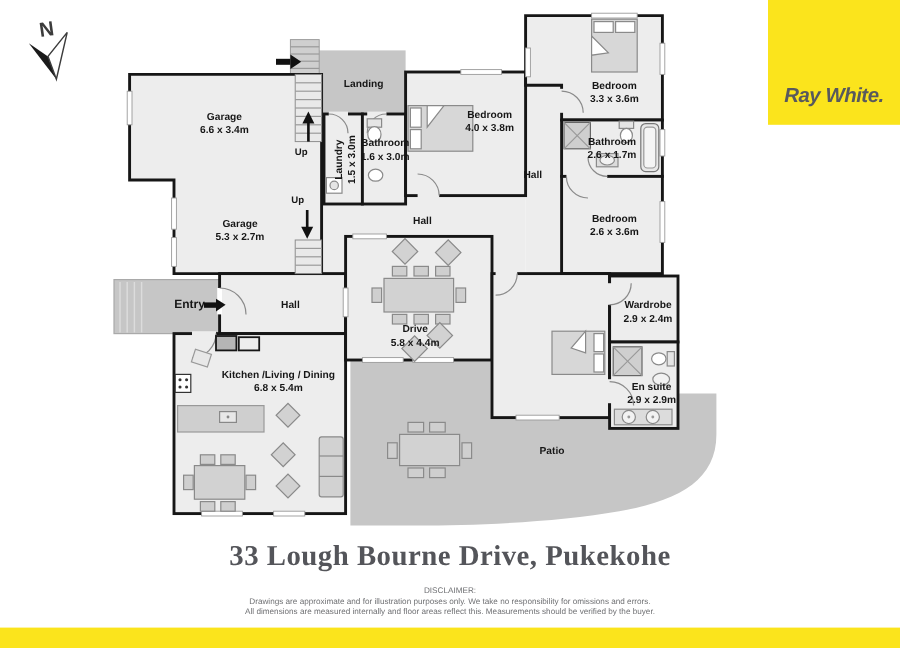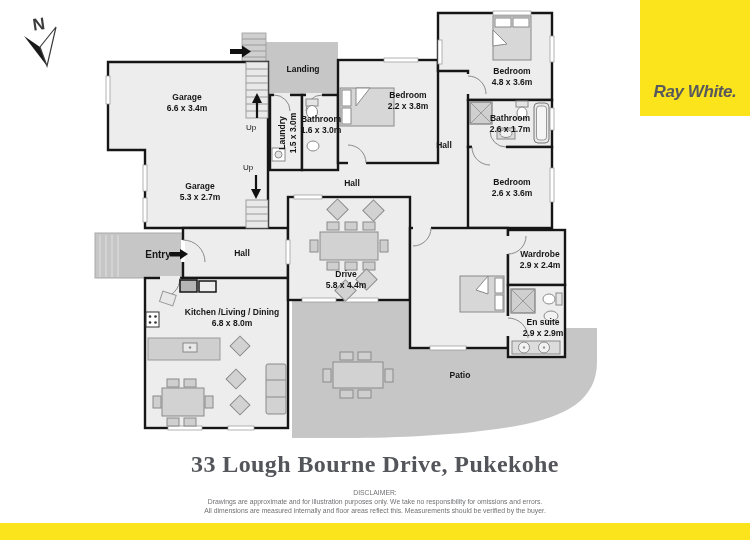--- a/index.html
+++ b/index.html
@@ -5,29 +5,29 @@
   html,body{margin:0;padding:0;background:#fff;}
   .page{position:relative;width:750px;height:540px;background:#ffffff;overflow:hidden;
         font-family:"Liberation Sans",sans-serif;}
 
   
   .rlabel{position:absolute;transform:translate(-50%,-50%);text-align:center;
           font-size:8.5px;font-weight:bold;color:#161616;line-height:1.3;white-space:nowrap;}
   .rlabel .dims{display:block;font-weight:bold;}
   .rlabel.vert{transform:translate(-50%,-50%) rotate(-90deg);}
   .rlabel.wrap{white-space:normal;width:64px;}
-  .uplabel{position:absolute;transform:translate(-50%,-50%);font-size:8px;font-weight:normal;color:#161616;}
+  .uplabel{position:absolute;transform:translate(-50%,-50%);font-size:8px;font-weight:bold;color:#161616;}
   .entrylabel{position:absolute;transform:translate(-50%,-50%);font-size:10px;font-weight:bold;color:#161616;white-space:nowrap;}
 
   
   .north-n{position:absolute;left:39px;top:25px;transform:translate(-50%,-50%) rotate(-8deg);
            font-size:17px;font-weight:bold;color:#3c3c3c;}
 
   
-  .logo{position:absolute;top:0;right:0;width:110px;height:116px;background:#FBE41C;
+  .logo{position:absolute;top:0;right:0;width:110px;height:104px;background:#FBE41C;
         display:flex;align-items:flex-end;justify-content:center;}
   .logo span{font-size:17px;font-weight:bold;font-style:italic;color:#58595d;
              letter-spacing:-0.4px;margin-bottom:14px;}
 
   
   .title{position:absolute;left:0;top:451px;width:750px;text-align:center;
          font-family:"Liberation Serif","DejaVu Serif",serif;font-weight:bold;
          font-size:24px;color:#54555a;letter-spacing:0.4px;}
   .disclaimer{position:absolute;left:0;top:489px;width:750px;text-align:center;
               font-size:6.8px;color:#6f7073;line-height:1.25;}
@@ -323,51 +323,51 @@
   <div class="rlabel" style="left:303px;top:70px">
     <span>Landing</span>
   </div>
   <div class="rlabel vert" style="left:288px;top:133px">
     <span>Laundry</span><span class="dims">1.5 x 3.0m</span>
   </div>
   <div class="rlabel" style="left:321px;top:125px">
     <span>Bathroom</span><span class="dims">1.6 x 3.0m</span>
   </div>
   <div class="rlabel" style="left:408px;top:101px">
-    <span>Bedroom</span><span class="dims">2.2 x 3.8m</span>
+    <span>Bedroom</span><span class="dims">4.0 x 3.8m</span>
   </div>
   <div class="rlabel" style="left:352px;top:184px">
     <span>Hall</span>
   </div>
   <div class="rlabel" style="left:444px;top:146px">
     <span>Hall</span>
   </div>
   <div class="rlabel" style="left:512px;top:77px">
-    <span>Bedroom</span><span class="dims">4.8 x 3.6m</span>
+    <span>Bedroom</span><span class="dims">3.3 x 3.6m</span>
   </div>
   <div class="rlabel" style="left:510px;top:124px">
     <span>Bathroom</span><span class="dims">2.6 x 1.7m</span>
   </div>
   <div class="rlabel" style="left:512px;top:188px">
     <span>Bedroom</span><span class="dims">2.6 x 3.6m</span>
   </div>
   <div class="rlabel" style="left:540px;top:260px">
     <span>Wardrobe</span><span class="dims">2.9 x 2.4m</span>
   </div>
   <div class="rlabel" style="left:543px;top:328px">
     <span>En suite</span><span class="dims">2.9 x 2.9m</span>
   </div>
   <div class="entrylabel" style="left:158px;top:254px">
     <span>Entry</span>
   </div>
   <div class="rlabel" style="left:242px;top:254px">
     <span>Hall</span>
   </div>
   <div class="rlabel" style="left:232px;top:318px">
-    <span>Kitchen /Living / Dining</span><span class="dims">6.8 x 8.0m</span>
+    <span>Kitchen /Living / Dining</span><span class="dims">6.8 x 5.4m</span>
   </div>
   <div class="rlabel" style="left:346px;top:280px">
     <span>Drive</span><span class="dims">5.8 x 4.4m</span>
   </div>
   <div class="rlabel" style="left:460px;top:376px">
     <span>Patio</span>
   </div>
   <div class="uplabel" style="left:251px;top:127px">Up</div>
   <div class="uplabel" style="left:248px;top:167px">Up</div>
 

